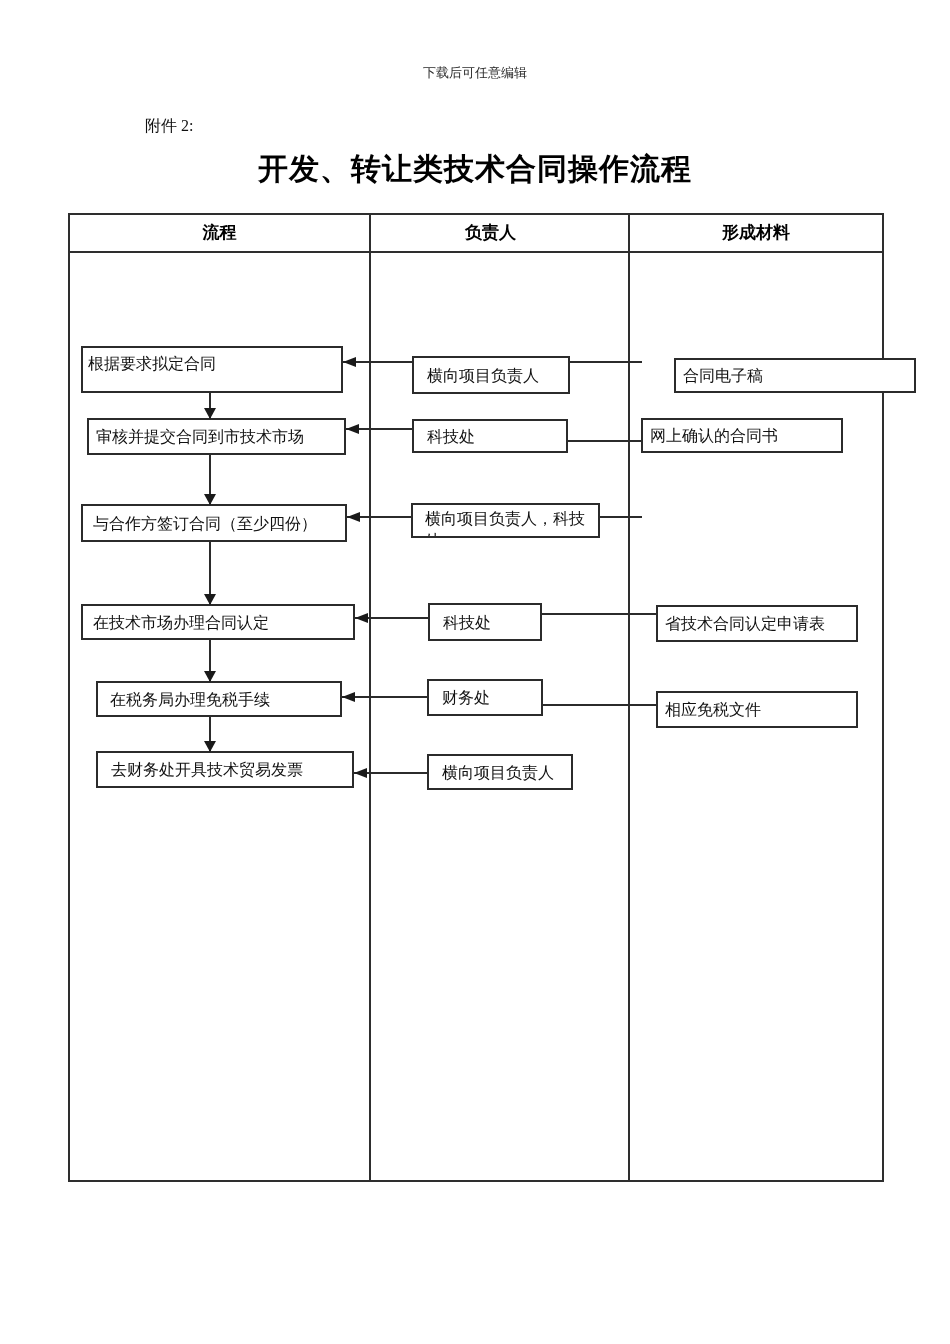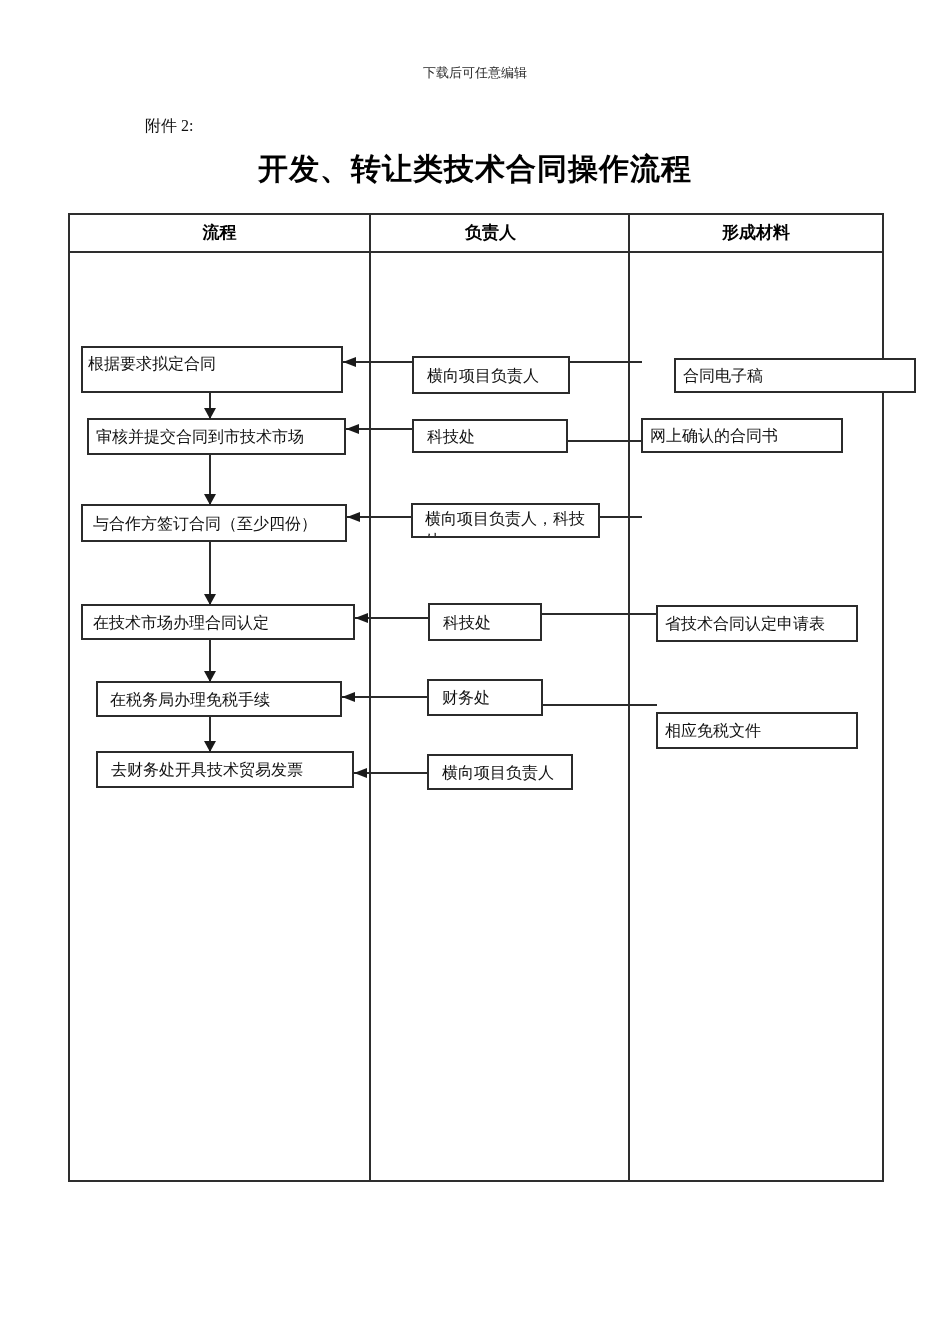--- a/index.html
+++ b/index.html
@@ -90,21 +90,21 @@
   <div class="box mid" style="left:412px;top:356px;width:158px;height:38px;">横向项目负责人</div>
   <div class="box mid" style="left:412px;top:419px;width:156px;height:34px;">科技处</div>
   <div class="box clip" style="left:411px;top:503px;width:189px;height:35px;">横向项目负责人，科技处</div>
   <div class="box mid" style="left:428px;top:603px;width:114px;height:38px;">科技处</div>
   <div class="box mid" style="left:427px;top:679px;width:116px;height:37px;">财务处</div>
   <div class="box mid" style="left:427px;top:754px;width:146px;height:36px;">横向项目负责人</div>
 
   <div class="box mat" style="left:641px;top:358px;width:242px;height:35px;margin-left:33px;">合同电子稿</div>
   <div class="box mat" style="left:641px;top:418px;width:202px;height:35px;">网上确认的合同书</div>
   <div class="box mat" style="left:656px;top:605px;width:202px;height:37px;">省技术合同认定申请表</div>
-  <div class="box mat" style="left:656px;top:712px;width:202px;height:37px;">相应免税文件</div>
+  <div class="box mat" style="left:656px;top:691px;width:202px;height:37px;">相应免税文件</div>
 
   <div class="hline" style="left:343px;top:361px;width:69px;"></div>
   <div class="tri-left" style="left:343px;top:357px;"></div>
 
   <div class="hline" style="left:346px;top:428px;width:66px;"></div>
   <div class="tri-left" style="left:346px;top:424px;"></div>
 
   <div class="hline" style="left:347px;top:516px;width:64px;"></div>
   <div class="tri-left" style="left:347px;top:512px;"></div>
 

